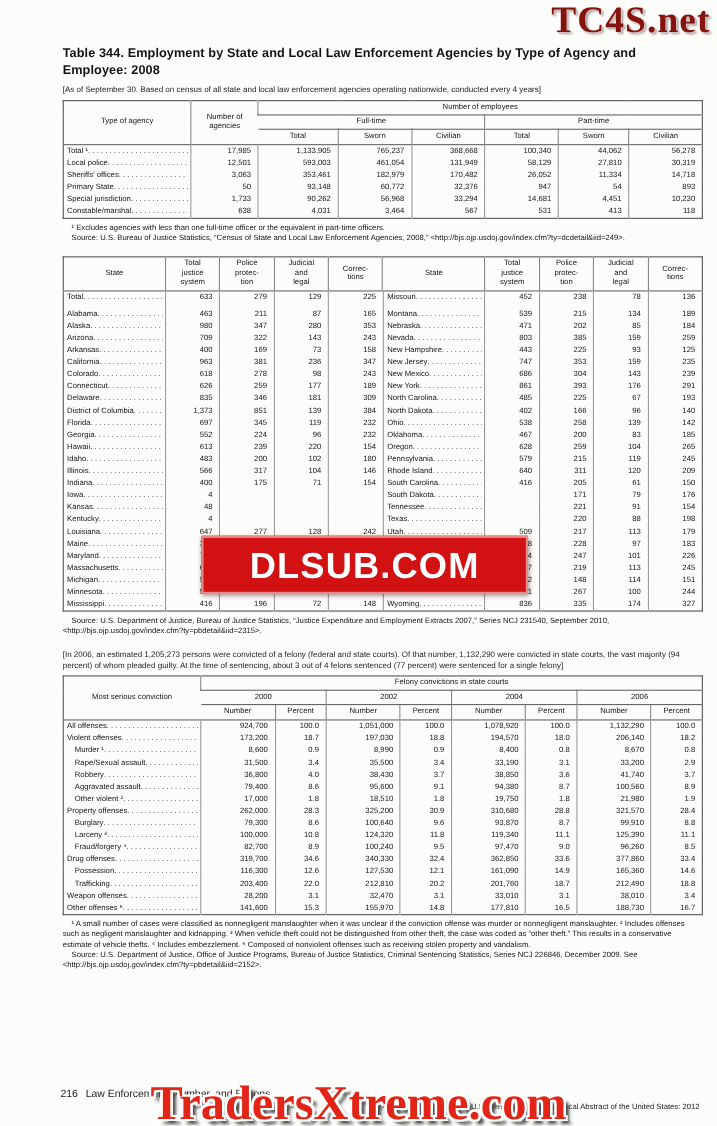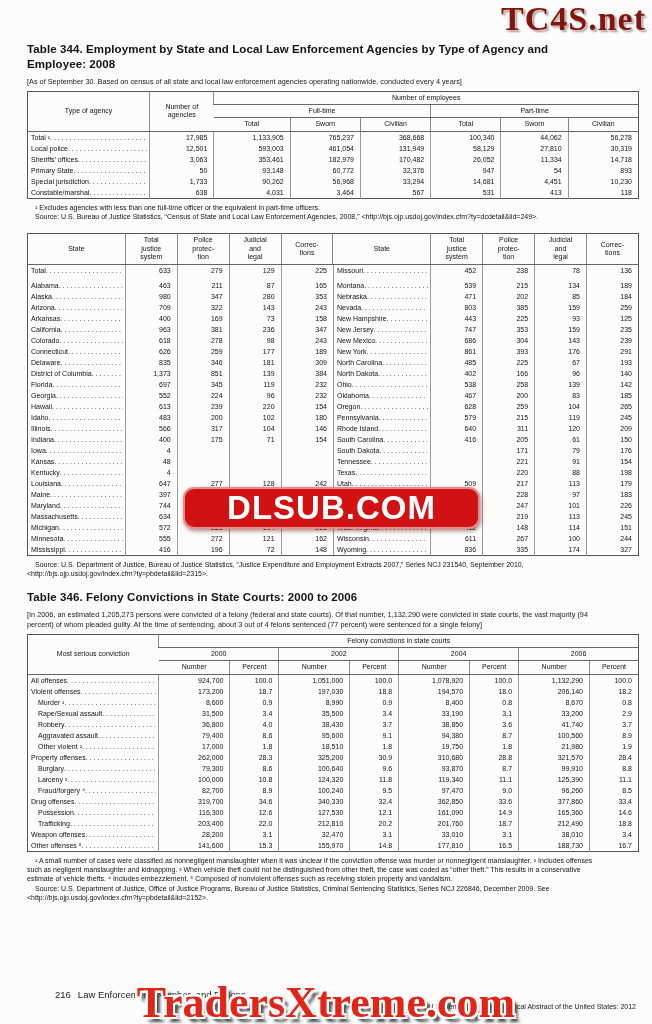--- a/index.html
+++ b/index.html
@@ -1,18 +1,18 @@
 <!DOCTYPE html>
 <html><head>
 <meta charset="utf-8">
 <style>
   *{box-sizing:border-box;margin:0;padding:0}
   html,body{background:#e9e9e7}
   body{width:652px;font-family:"Liberation Sans",sans-serif}
-  .page{position:relative;width:652px;height:1024px;background:#fcfcfa;color:#141414;overflow:hidden;padding:42px 13px 0 27px}
+  .page{position:relative;width:652px;height:1024px;background:#fcfcfa;color:#141414;overflow:hidden;padding:42px 13px 0 57px}
 
   .sec{margin-bottom:12px}
   .tbl-title{font-size:11.5px;font-weight:bold;line-height:1.3;letter-spacing:.1px;margin-bottom:5px;max-width:575px}
   .tbl-note{font-size:7.3px;line-height:1.32;margin-bottom:4px;color:#1c1c1c;max-width:575px}
 
   table.stat{width:100%;border-collapse:collapse;table-layout:fixed;font-size:7px;border:1px solid #555;margin-bottom:4px}
   .stat th,.stat td{font-weight:normal;padding:1px 2px;vertical-align:middle;overflow:hidden}
   .stat thead th{text-align:center;border-left:1px solid #888;border-bottom:1px solid #666;line-height:1.2;white-space:pre-line;padding:2px 1px}
   .stat thead th:first-child{border-left:none}
   .stat tbody td{border-left:1px solid #9a9a9a;height:11px;line-height:9px}
@@ -28,21 +28,21 @@
   td.ind .lt{padding-left:7px}
   .t345 tbody tr:first-child td{height:15px;padding-bottom:4px}
 
   .fnote{font-size:7px;line-height:1.34;text-indent:8px;max-width:578px}
 
   .footer{position:absolute;left:55px;bottom:24px;font-size:9.5px;color:#222}
   .footer .pageno{margin-right:7px}
   .imprint{position:absolute;right:16px;bottom:14px;font-size:7px;color:#222}
 
   .wm-top{position:absolute;top:0;right:6px;font-family:"Liberation Serif",serif;font-weight:bold;font-size:34px;color:#84140e;letter-spacing:1px;text-shadow:1px 1px 0 #d8c2bf,2px 2px 2px #9a9a9a}
-  .wm-mid{position:absolute;left:183px;top:487px;width:297px;height:42px;background:#d21112;border:2px solid #e98a8a;border-radius:11px;display:flex;align-items:center;justify-content:center;color:#fff;font-weight:bold;font-size:33px;letter-spacing:1px;box-shadow:1px 2px 4px rgba(60,0,0,.45)}
+  .wm-mid{position:absolute;left:183px;top:487px;width:297px;height:53px;background:#d21112;border:2px solid #e98a8a;border-radius:0;display:flex;align-items:center;justify-content:center;color:#fff;font-weight:bold;font-size:33px;letter-spacing:1px;box-shadow:1px 2px 4px rgba(60,0,0,.45)}
   .wm-bottom{position:absolute;bottom:-4px;left:50%;transform:translateX(-50%);font-family:"Liberation Serif",serif;font-weight:bold;font-size:44px;color:#e22517;white-space:nowrap;
     text-shadow:-2px -2px 0 #fff,2px -2px 0 #fff,-2px 2px 0 #fff,2px 2px 0 #fff,0 -2px 0 #fff,0 2px 0 #fff,-2px 0 0 #fff,2px 0 0 #fff,5px 5px 3px #4a4a4a}
 </style>
 </head>
 <body>
 
 <div class="page">
 
   <div class="wm-top">TC4S.net</div>
 
@@ -675,21 +675,20 @@
             <td class="num">335</td>
             <td class="num">174</td>
             <td class="num">327</td>
           </tr>
         </tbody>
     </table>
     <p class="fnote">Source: U.S. Department of Justice, Bureau of Justice Statistics, “Justice Expenditure and Employment Extracts 2007,” Series NCJ 231540, September 2010, &lt;http://bjs.ojp.usdoj.gov/index.cfm?ty=pbdetail&amp;iid=2315&gt;.</p>
   </section>
 
   <section class="sec">
-    <h2 class="tbl-title">Table 346. Felony Convictions in State Courts: 2000 to 2006</h2>
     <p class="tbl-note">[In 2006, an estimated 1,205,273 persons were convicted of a felony (federal and state courts). Of that number, 1,132,290 were convicted in state courts, the vast majority (94 percent) of whom pleaded guilty. At the time of sentencing, about 3 out of 4 felons sentenced (77 percent) were sentenced for a single felony]</p>
     <table class="stat t346">
       <colgroup>
         <col style="width:21.5%">
         <col style="width:11.6%">
           <col style="width:8%">
           <col style="width:11.6%">
           <col style="width:8%">
         <col style="width:11.6%">
           <col style="width:8%">

